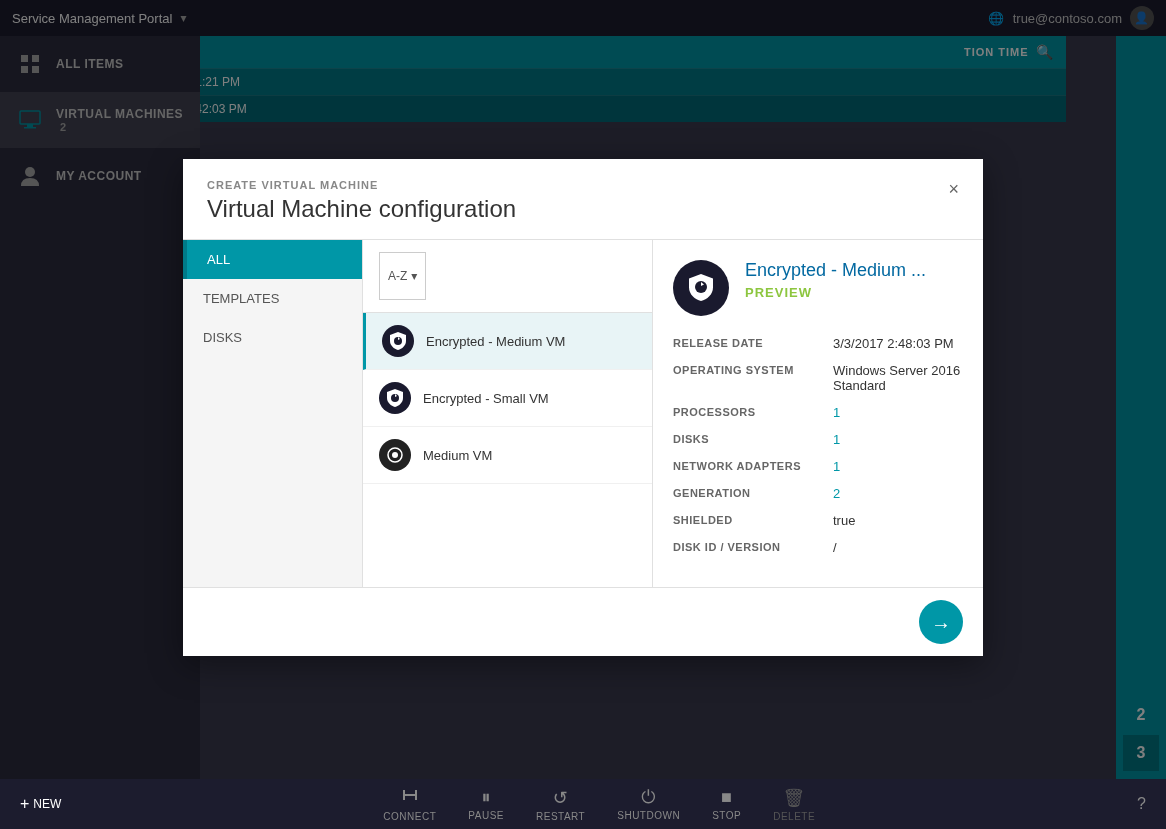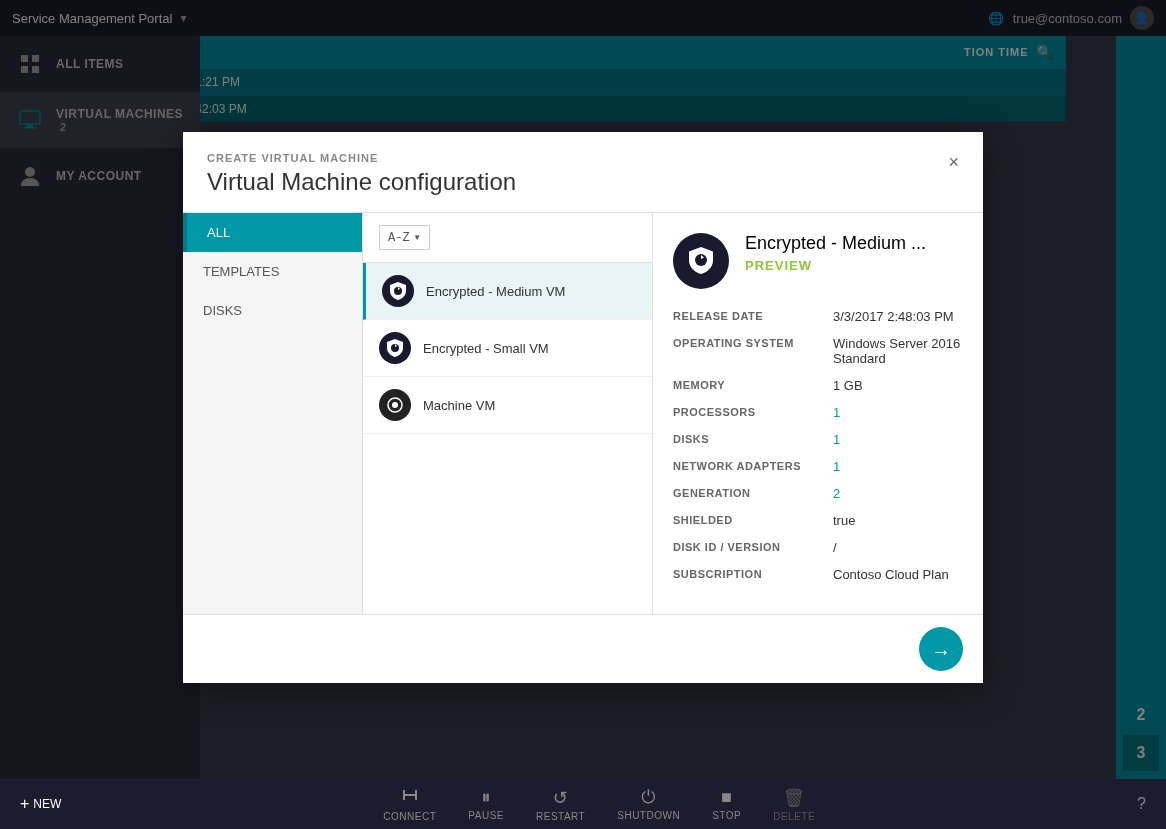--- a/index.html
+++ b/index.html
@@ -293,28 +293,27 @@
     .list-filter {
       padding: 12px 16px;
       border-bottom: 1px solid #e0e0e0;
       display: flex;
       align-items: center;
       gap: 8px;
     }
     .filter-select {
       border: 1px solid #ccc;
       background: #fff;
-      padding: 4px 8px;
+      padding: 16px 8px;
       font-size: 12px;
       color: #555;
       cursor: pointer;
       display: flex;
       align-items: center;
       gap: 4px;
-      font-family: Liberation Mono, monospace;
     }
     .list-item {
       display: flex;
       align-items: center;
       gap: 12px;
       padding: 12px 16px;
       cursor: pointer;
       border-bottom: 1px solid #f0f0f0;
       font-size: 13px;
       color: #333;
@@ -360,21 +359,21 @@
       align-items: center;
       justify-content: center;
       color: #fff;
       font-size: 22px;
       flex-shrink: 0;
     }
     .detail-title-block {
       flex: 1;
     }
     .detail-name {
-      color: #000000;
+      color: #0369a1;
       font-size: 18px;
       font-weight: 400;
       margin-bottom: 4px;
     }
     .detail-badge {
       color: #8dc63f;
       font-size: 13px;
       font-weight: 600;
       letter-spacing: 1px;
       text-transform: uppercase;
@@ -594,21 +593,21 @@
           <span>Encrypted - Small VM</span>
         </div>
 
         <div class="list-item">
           <div class="list-item-icon dark">
             <svg width="16" height="16" viewBox="0 0 16 16" fill="white">
               <circle cx="8" cy="8" r="7" fill="none" stroke="white" stroke-width="1.5"></circle>
               <circle cx="8" cy="8" r="3" fill="white"></circle>
             </svg>
           </div>
-          <span>Machine VM</span>
+          <span>Medium VM</span>
         </div>
       </div>
 
       <div class="modal-detail">
         <div class="detail-header">
           <div class="detail-icon">
             <svg width="24" height="28" viewBox="0 0 24 28" fill="white">
               <path d="M12 0 L24 4.5 L24 13.5 C24 20.5 18 25.5 12 27 C6 25.5 0 20.5 0 13.5 L0 4.5 Z"></path>
               <circle cx="12" cy="13" r="6" fill="#1a1a2e"></circle>
               <path d="M12 8 L12 12 L15 10.5 Z" fill="white"></path>
@@ -624,24 +623,20 @@
 
           <div class="detail-row">
             <div class="detail-label">RELEASE DATE</div>
             <div class="detail-value">3/3/2017 2:48:03 PM</div>
           </div>
           <div class="detail-row">
             <div class="detail-label">OPERATING SYSTEM</div>
             <div class="detail-value">Windows Server 2016 Standard</div>
           </div>
           <div class="detail-row">
-            <div class="detail-label">MEMORY</div>
-            <div class="detail-value">1 GB</div>
-          </div>
-          <div class="detail-row">
             <div class="detail-label">PROCESSORS</div>
             <div class="detail-value accent">1</div>
           </div>
           <div class="detail-row">
             <div class="detail-label">DISKS</div>
             <div class="detail-value accent">1</div>
           </div>
           <div class="detail-row">
             <div class="detail-label">NETWORK ADAPTERS</div>
             <div class="detail-value accent">1</div>
@@ -650,24 +645,20 @@
             <div class="detail-label">GENERATION</div>
             <div class="detail-value accent">2</div>
           </div>
           <div class="detail-row">
             <div class="detail-label">SHIELDED</div>
             <div class="detail-value">true</div>
           </div>
           <div class="detail-row">
             <div class="detail-label">DISK ID / VERSION</div>
             <div class="detail-value">/</div>
-          </div>
-          <div class="detail-row">
-            <div class="detail-label">SUBSCRIPTION</div>
-            <div class="detail-value">Contoso Cloud Plan</div>
           </div>
         </div>
       </div>
 
     </div>
 
     <div class="modal-footer">
       <button class="next-btn">
         <span>→</span>
       </button>

